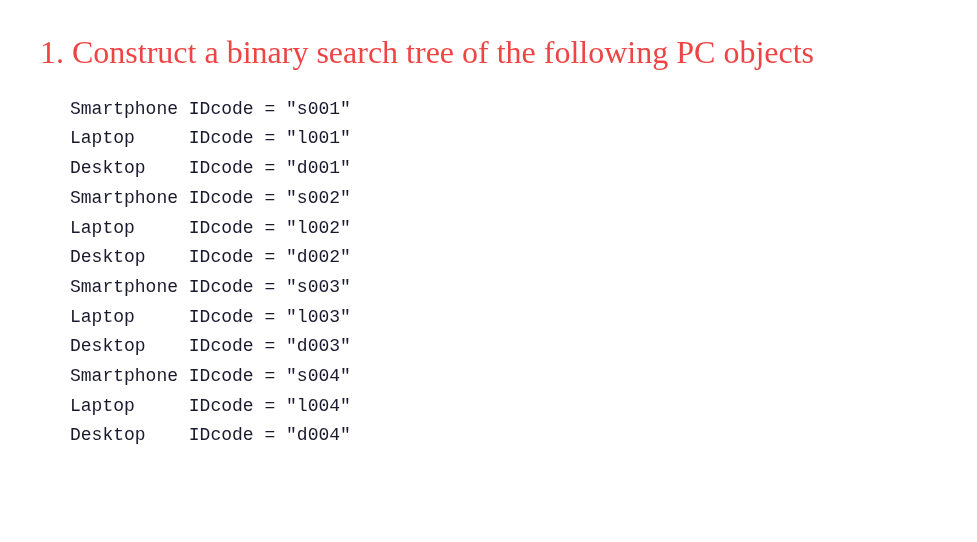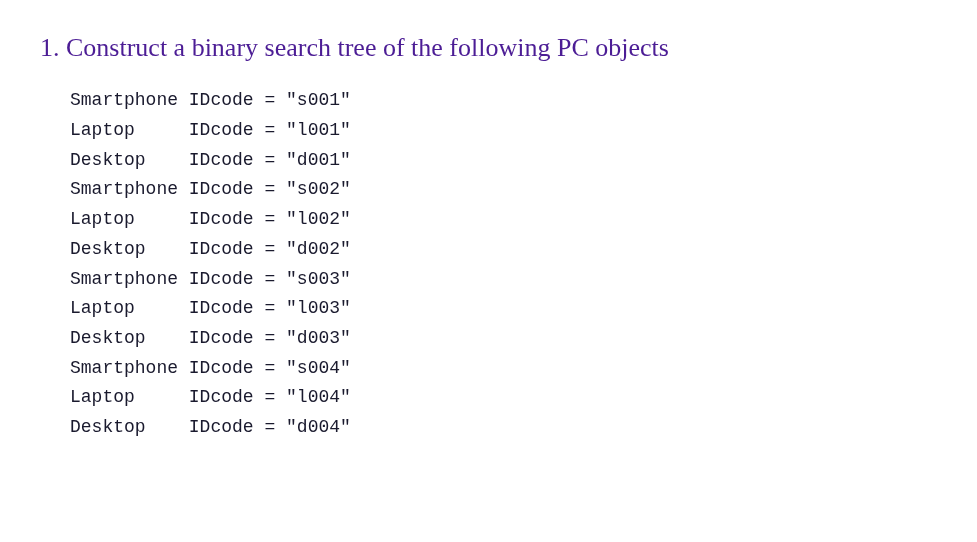--- a/index.html
+++ b/index.html
@@ -10,23 +10,23 @@
 
     body {
       background-color: #ffffff;
       font-family: Georgia, 'Times New Roman', serif;
       width: 977px;
       min-height: 542px;
       padding: 30px 40px;
     }
 
     .heading {
-      font-size: 26px;
+      font-size: 32px;
       font-weight: normal;
-      color: #4c1d95;
+      color: #ef4444;
       margin-bottom: 20px;
       line-height: 1.4;
     }
 
     .code-block {
       font-family: 'Courier New', Courier, monospace;
       font-size: 18px;
       color: #1a1a2e;
       line-height: 1.65;
       margin-left: 30px;

